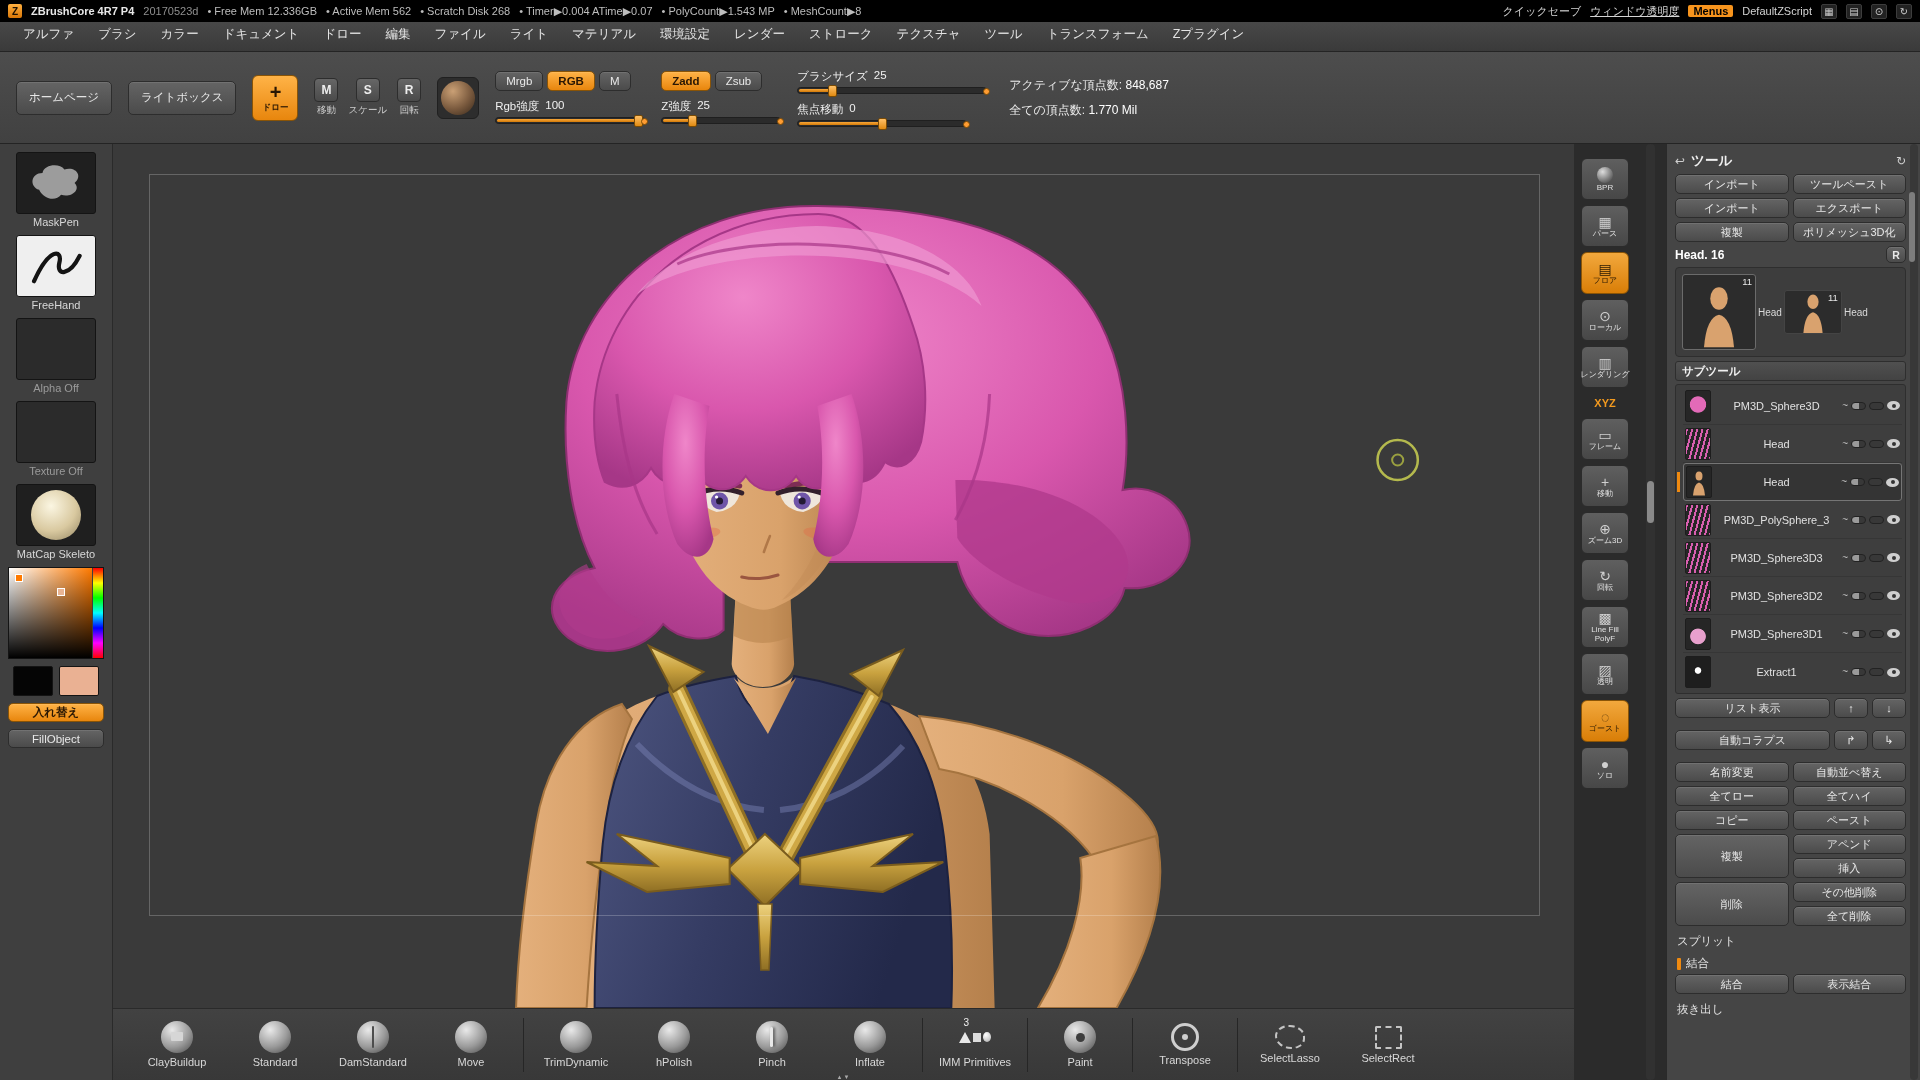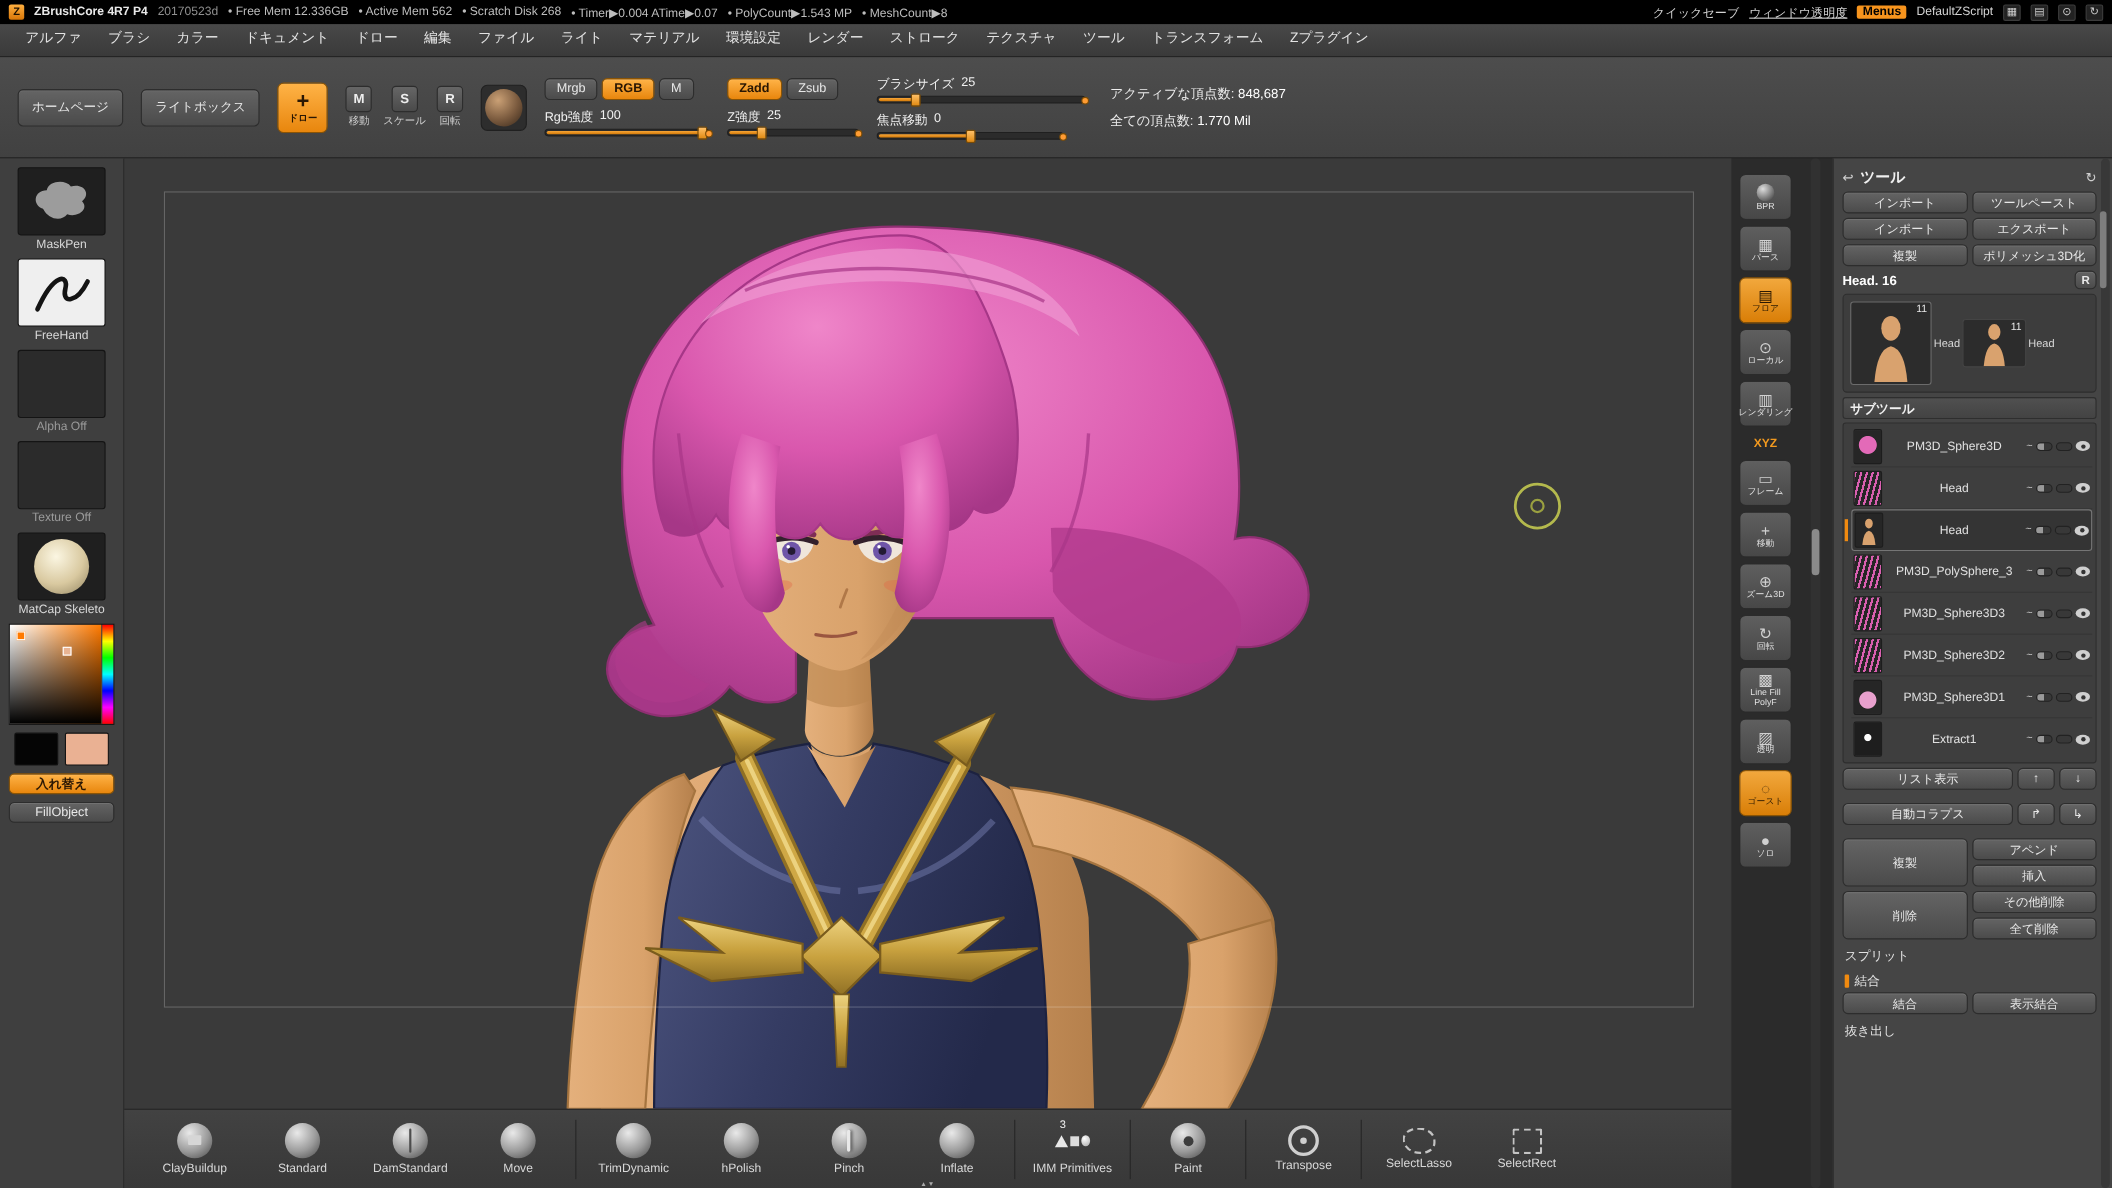--- a/index.html
+++ b/index.html
@@ -791,20 +791,40 @@
             <span>自動コラプス</span>
           </div>
         <div class="btn">
             <span>↱</span>
           </div>
         <div class="btn">
             <span>↳</span>
           </div>
       </div>
 
+      <div class="tp-grid2">
+        <div class="btn">
+            <span>名前変更</span>
+          </div>
+        <div class="btn">
+            <span>自動並べ替え</span>
+          </div>
+        <div class="btn">
+            <span>全てロー</span>
+          </div>
+        <div class="btn">
+            <span>全てハイ</span>
+          </div>
+        <div class="btn">
+            <span>コピー</span>
+          </div>
+        <div class="btn">
+            <span>ペースト</span>
+          </div>
+      </div>
       <div class="tp-grid2 tall">
         <div class="btn span2rows">
             <span>複製</span>
           </div>
         <div class="btn">
             <span>アペンド</span>
           </div>
         <div class="btn">
             <span>挿入</span>
           </div>

